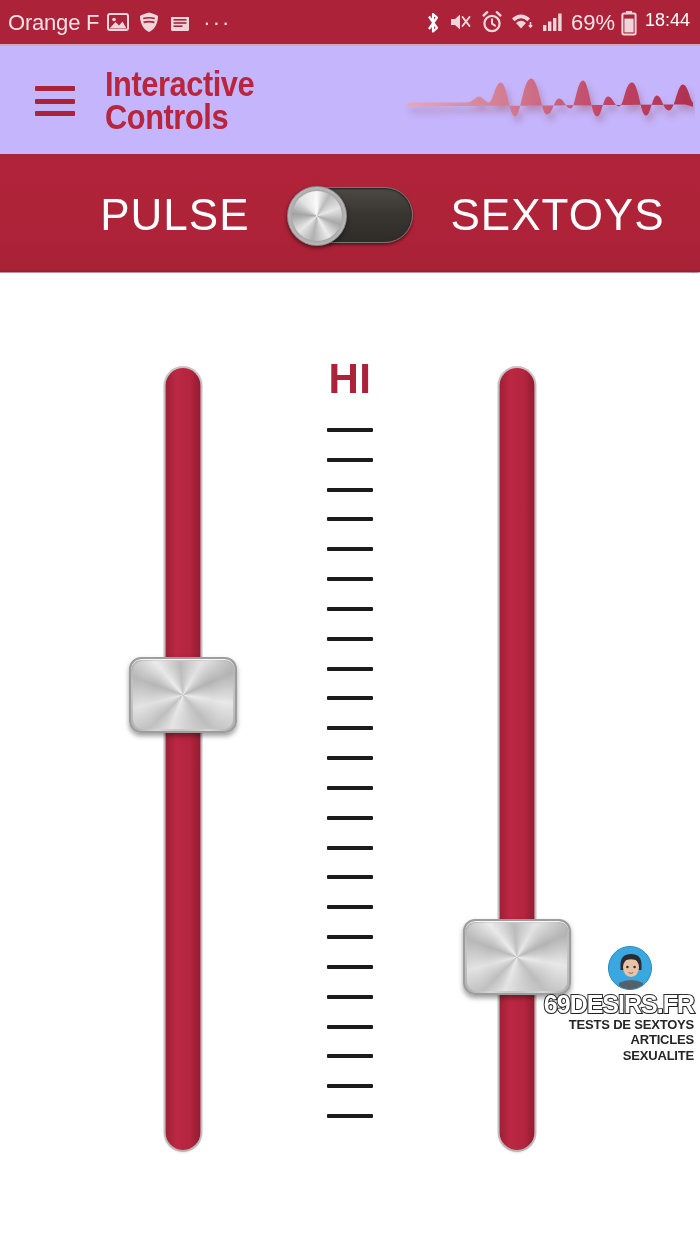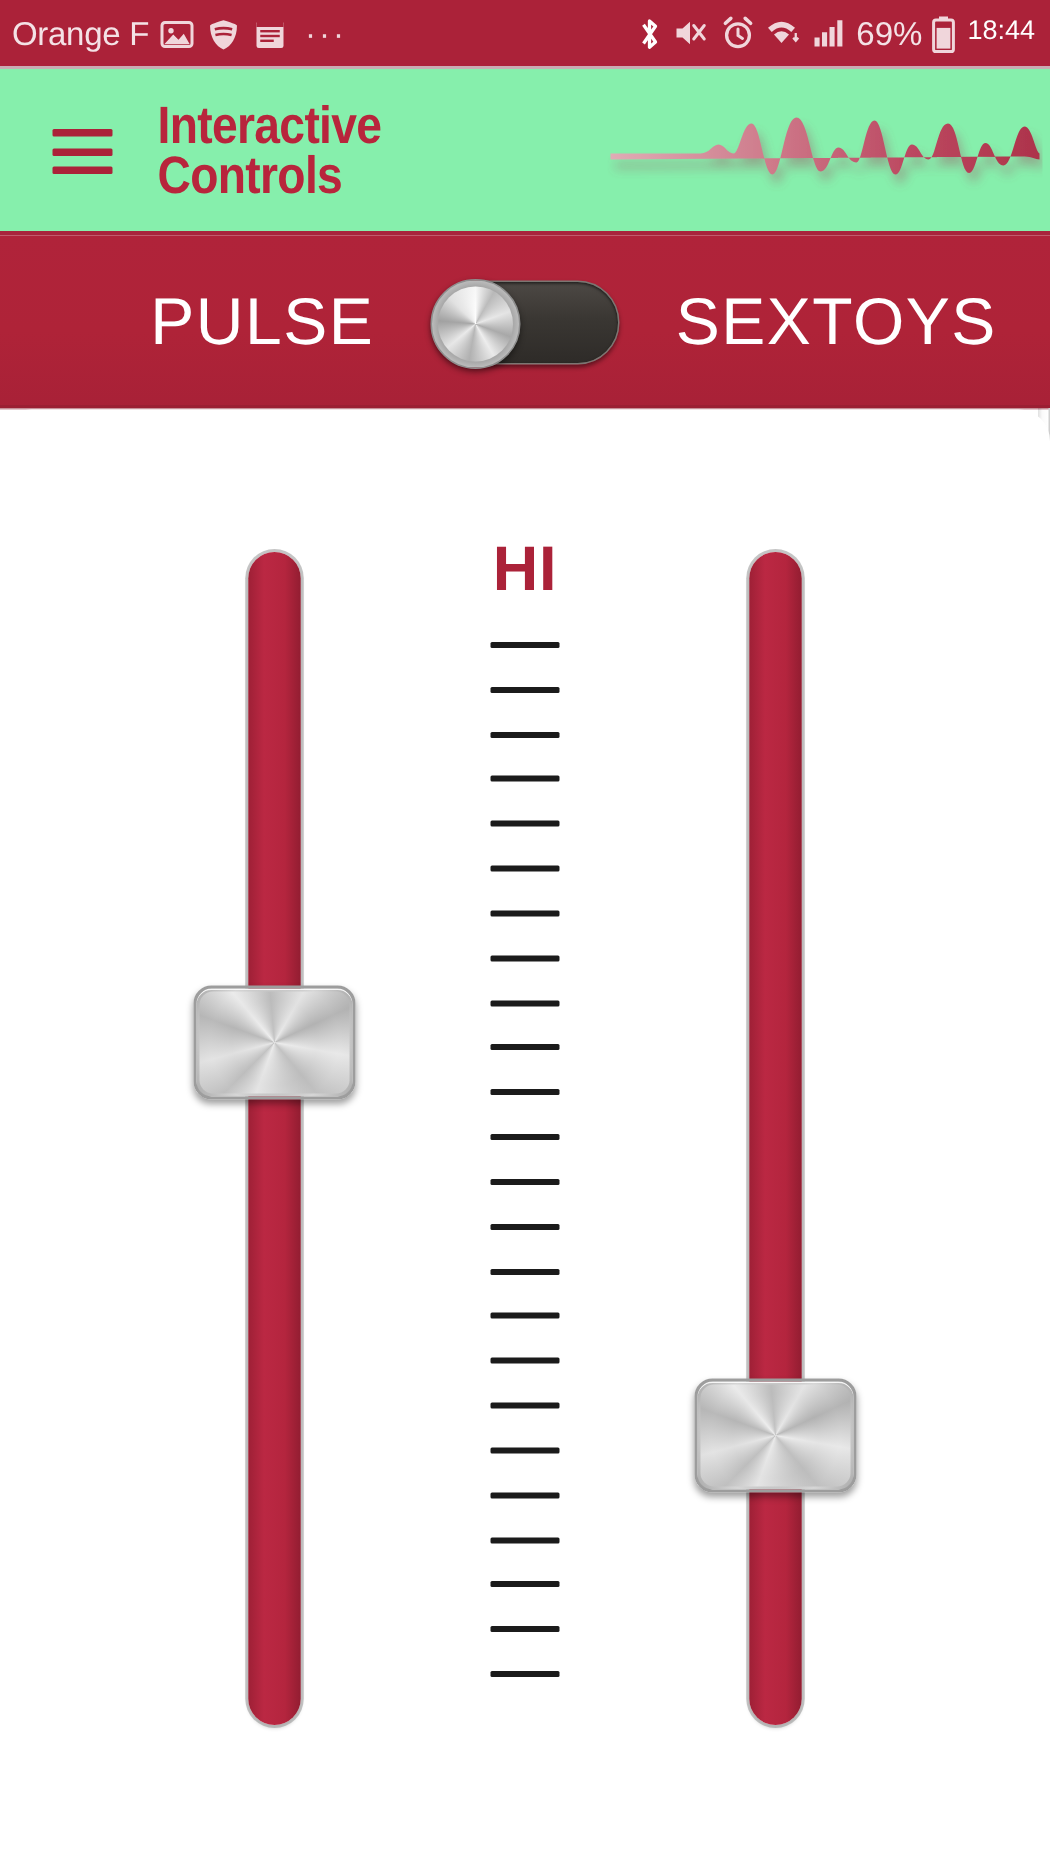--- a/index.html
+++ b/index.html
@@ -27,21 +27,20 @@
     width: 700px;
     height: 46px;
     background: #ab2239;
     display: flex;
     align-items: center;
     padding: 0 10px 0 8px;
     color: #f3dde1;
   }
   .sb-left {
     display: flex;
-    align-items: center;
     gap: 7px;
     flex: 1;
   }
   .sb-carrier {
     font-size: 22px;
     color: #f4e2e6;
     letter-spacing: -0.2px;
     white-space: nowrap;
   }
   .sb-right {
@@ -73,21 +72,21 @@
     top: 44px; left: 0;
     width: 700px; height: 2px;
     background: #c9acb2;
   }
 
   
   .header {
     position: absolute;
     top: 46px; left: 0;
     width: 700px; height: 110px;
-    background: #86efac;
+    background: #c4b5fd;
     display: flex;
     align-items: center;
   }
   .hamburger {
     position: absolute;
     left: 35px; top: 50%;
     transform: translateY(-50%);
     width: 40px; height: 30px;
     display: flex;
     flex-direction: column;
@@ -189,21 +188,20 @@
     background: #8e1d2f;
     opacity: 0.5;
   }
 
   
   .main {
     position: absolute;
     top: 273px; left: 0;
     width: 700px; height: 971px;
     background: #ffffff;
-    border-radius: 21px;
   }
 
   .slider {
     position: absolute;
     width: 120px;
     top: 95px;
     height: 880px;
   }
   .slider.outer { left: 123px; }
   .slider.inner { left: 457px; }
@@ -492,15 +490,33 @@
           <div class="tick" style="top: 686px; background: rgb(27, 27, 27);"></div>
         </div>
     </div>
 
     <div class="slider inner">
       <div class="track"></div>
       <div class="knob" style="top: 550.68px;"></div>
 
     </div>
 
+    <div class="watermark">
+      <div class="wm-avatar">
+        <svg viewBox="0 0 44 44" width="44" height="44">
+          <circle cx="22" cy="22" r="22" fill="#3aa8e0"></circle>
+          <path d="M22 7 C15 7 11.5 11 11.5 17.5 L11.5 23 L32.5 23 L32.5 17.5 C32.5 11 29 7 22 7 Z" fill="#2b2b33"></path>
+          <ellipse cx="22" cy="20.5" rx="8" ry="9.5" fill="#e8c3a8"></ellipse>
+          <path d="M14 14.5 Q22 10 30 14.5 L30 11 Q22 7.5 14 11 Z" fill="#2b2b33"></path>
+          <circle cx="18.4" cy="20" r="1.3" fill="#333"></circle>
+          <circle cx="25.6" cy="20" r="1.3" fill="#333"></circle>
+          <path d="M19.6 25.4 Q22 27 24.4 25.4" stroke="#9d6f55" stroke-width="1.1" fill="none"></path>
+          <path d="M10 44 L10 36 Q22 30 34 36 L34 44 Z" fill="#55606b"></path>
+        </svg>
+      </div>
+      <div class="wm-brand">69DESIRS.FR</div>
+      <div class="wm-line">TESTS DE SEXTOYS</div>
+      <div class="wm-line">ARTICLES</div>
+      <div class="wm-line">SEXUALITE</div>
+    </div>
 
   </div>
 </div>
 
 </body></html>

